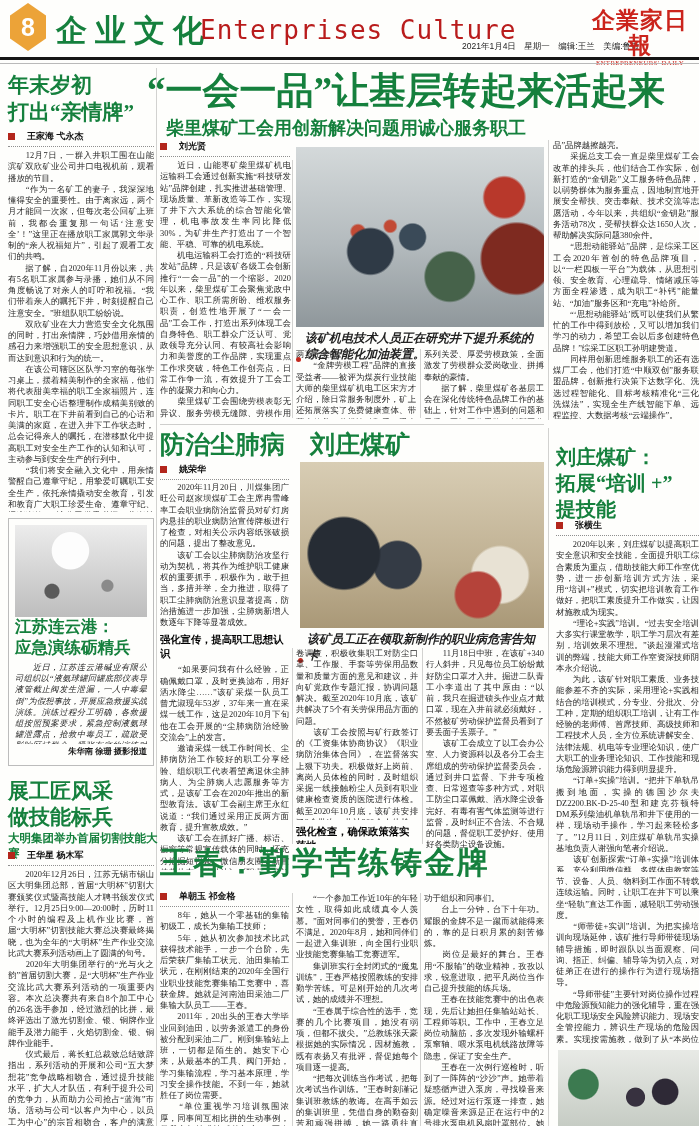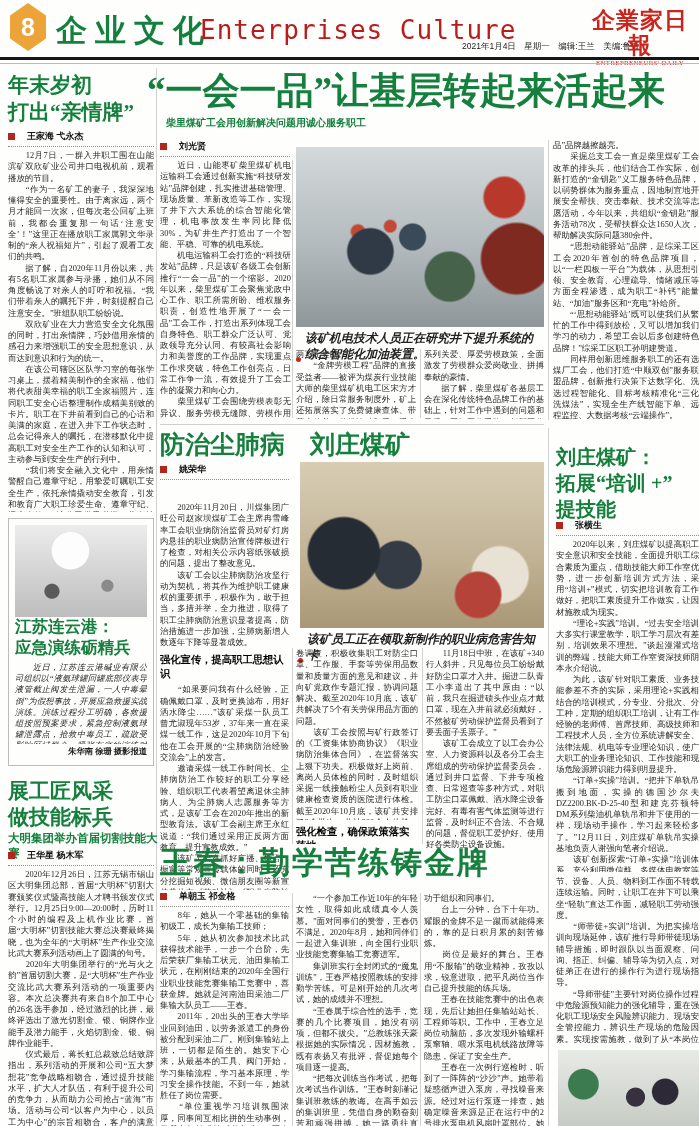--- a/index.html
+++ b/index.html
@@ -99,21 +99,21 @@
   <div class="abs ttl" style="left:8px;top:831px;width:152px;font-size:11.5px;font-family:'Liberation Sans',sans-serif;">大明集团举办首届切割技能大赛</div>
   <div class="abs byline" style="left:8px;top:849px;width:146px;">
     <div class="sq"></div>
     <span>王华星 杨木军</span>
   </div>
   <div class="abs bodytext flow jt" style="left:8px;top:869px;width:146px;height:257px;">　　2020年12月26日，江苏无锡市锡山区大明集团总部，首届“大明杯”切割大赛颁奖仪式暨高技能人才聘书颁发仪式举行。12月25日9:00—20:00时，历时11个小时的编程及上机作业比赛，首届“大明杯”切割技能大赛总决赛最终揭晓，也为全年的“大明杯”生产作业交流比武大赛系列活动画上了圆满的句号。
 　　2020年大明集团举行的“光与火之韵”首届切割大赛，是“大明杯”生产作业交流比武大赛系列活动的一项重要内容。本次总决赛共有来自8个加工中心的26名选手参加，经过激烈的比拼，最终评选出了激光切割金、银、铜牌作业能手及潜力能手，火焰切割金、银、铜牌作业能手。
 　　仪式最后，蒋长虹总裁致总结致辞指出，系列活动的开展和公司“五大梦想花”竞争战略相吻合，通过提升技能水平，扩大人才队伍，有利于提升公司的竞争力，从而助力公司抢占“蓝海”市场。活动与公司“以客户为中心，以员工为中心”的宗旨相吻合，客户的满意度很大程度上取决于公司的人才团队，技能型人才作为内生活力，必将助力公司提升外部竞争力；公司为有韧性、有潜力的员工打开技能上升通道，“管理、技能”双通道，将双轮驱动大明继续保持良性发展。她鼓励比赛获奖、获评公司高技能人才和首席技师的员工以荣誉为新起点，响应公司快速发展的需求，尽快带出更多的人才，实现与企业的共同成长。</div>
 
   <div class="abs ttl" style="left:147px;top:66px;width:537px;font-size:37px;white-space:nowrap;">“一会一品”让基层转起来活起来</div>
-  <div class="abs ttl" style="left:166px;top:116px;font-size:10px;font-family:'Liberation Sans',sans-serif;">柴里煤矿工会用创新解决问题用诚心服务职工</div>
+  <div class="abs ttl" style="left:166px;top:116px;font-size:18px;font-family:'Liberation Sans',sans-serif;">柴里煤矿工会用创新解决问题用诚心服务职工</div>
   <div class="abs byline" style="left:160px;top:140px;width:130px;">
     <div class="sq"></div>
     <span>刘光贤</span>
   </div>
   <div class="abs bodytext flow jt" style="left:160px;top:160px;width:131px;height:258px;">　　近日，山能枣矿柴里煤矿机电运输科工会通过创新实施“科技研发站”品牌创建，扎实推进基础管理、现场质量、革新改造等工作，实现了井下六大系统的综合智能化管理，机电事故发生率同比降低30%，为矿井生产打造出了一个智能、平稳、可靠的机电系统。
 　　机电运输科工会打造的“科技研发站”品牌，只是该矿各级工会创新推行“一会一品”的一个缩影。2020年以来，柴里煤矿工会聚焦党政中心工作、职工所需所盼、维权服务职责，创造性地开展了“一会一品”工会工作，打造出系列体现工会自身特色、职工群众广泛认可、党政领导充分认同、有较高社会影响力和美誉度的工作品牌，实现重点工作求突破，特色工作创亮点，日常工作争一流，有效提升了工会工作的凝聚力和向心力。
 　　柴里煤矿工会围绕劳模表彰无异议、服务劳模无缝隙、劳模作用发挥无懈怠等目标，创新开展的“金牌劳模工程”创建品牌，建立在职劳模动态管理年度考核、离退休劳模季联年访、劳模阶梯式培养、劳模师带徒技能传承等十多项管理服务制度，涌现出一大批拥有众多“粉丝”的“金牌劳模”，目前被该矿评为管理创新优秀成果，并获得</div>
   <div class="abs photo p-lead" style="left:296px;top:147px;width:248px;height:180px;"></div>
   <div class="abs caption" style="left:296px;top:331px;width:248px;">
     <div class="dot"></div>
@@ -137,21 +137,21 @@
   <div class="abs ttl" style="left:160px;top:428px;width:392px;font-size:25px;white-space:nowrap;">防治尘肺病　刘庄煤矿</div>
   <div class="abs byline" style="left:160px;top:463px;width:129px;">
     <div class="sq"></div>
     <span>姚荣华</span>
   </div>
   <div class="abs photo p-dust" style="left:300px;top:462px;width:244px;height:166px;"></div>
   <div class="abs caption" style="left:298px;top:632px;width:246px;">
     <div class="dot"></div>
     <span>该矿员工正在领取新制作的职业病危害告知卡</span>
   </div>
-  <div class="abs" style="left:160px;top:482px;width:129px;height:388px;overflow:hidden;margin-top:20px;">
+  <div class="abs" style="left:160px;top:482px;width:129px;height:388px;overflow:hidden;">
     <div class="bodytext flow jt">　　2020年11月20日，川煤集团广旺公司赵家坝煤矿工会主席冉雪峰率工会职业病防治监督员对矿灯房内悬挂的职业病防治宣传牌板进行了检查，对相关公示内容纸张破损的问题，提出了整改意见。
 　　该矿工会以尘肺病防治攻坚行动为契机，将其作为维护职工健康权的重要抓手，积极作为，敢于担当，多措并举，全力推进，取得了职工尘肺病防治意识显著提高，防治措施进一步加强，尘肺病新增人数逐年下降等显著成效。</div>
     <div class="subhead">强化宣传，提高职工思想认识</div>
     <div class="bodytext flow jt">　　“如果要问我有什么经验，正确佩戴口罩，及时更换滤布，用好洒水降尘……”该矿采煤一队员工曾尤淑现年53岁，37年来一直在采煤一线工作，这是2020年10月下旬他在工会开展的“尘肺病防治经验交流会”上的发言。
 　　邀请采煤一线工作时间长、尘肺病防治工作较好的职工分享经验、组织职工代表看望离退休尘肺病人、为尘肺病人志愿服务等方式，是该矿工会在2020年推出的新型教育法。该矿工会副主席王永红说道：“我们通过采用正反两方面教育，提升宣教成效。”
 　　该矿工会在抓好广播、标语、橱窗等常规宣传载体的同时，还充分挖掘短视频、微信朋友圈等新宣传载体在《劳动法》《职业病防治法》等法律法规的宣传力度，形成了多渠道、多层次、多角度的舆论氛围，提高了职工的防治意识。</div>
 
   </div>
   <div class="abs" style="left:296px;top:648px;width:122px;height:196px;overflow:hidden;">
     <div class="bodytext flow jt" style="height:172px;">卷调查，积极收集职工对防尘口罩、工作服、手套等劳保用品数量和质量方面的意见和建议，并向矿党政作专题汇报，协调问题解决。截至2020年10月底，该矿共解决了5个有关劳保用品方面的问题。

